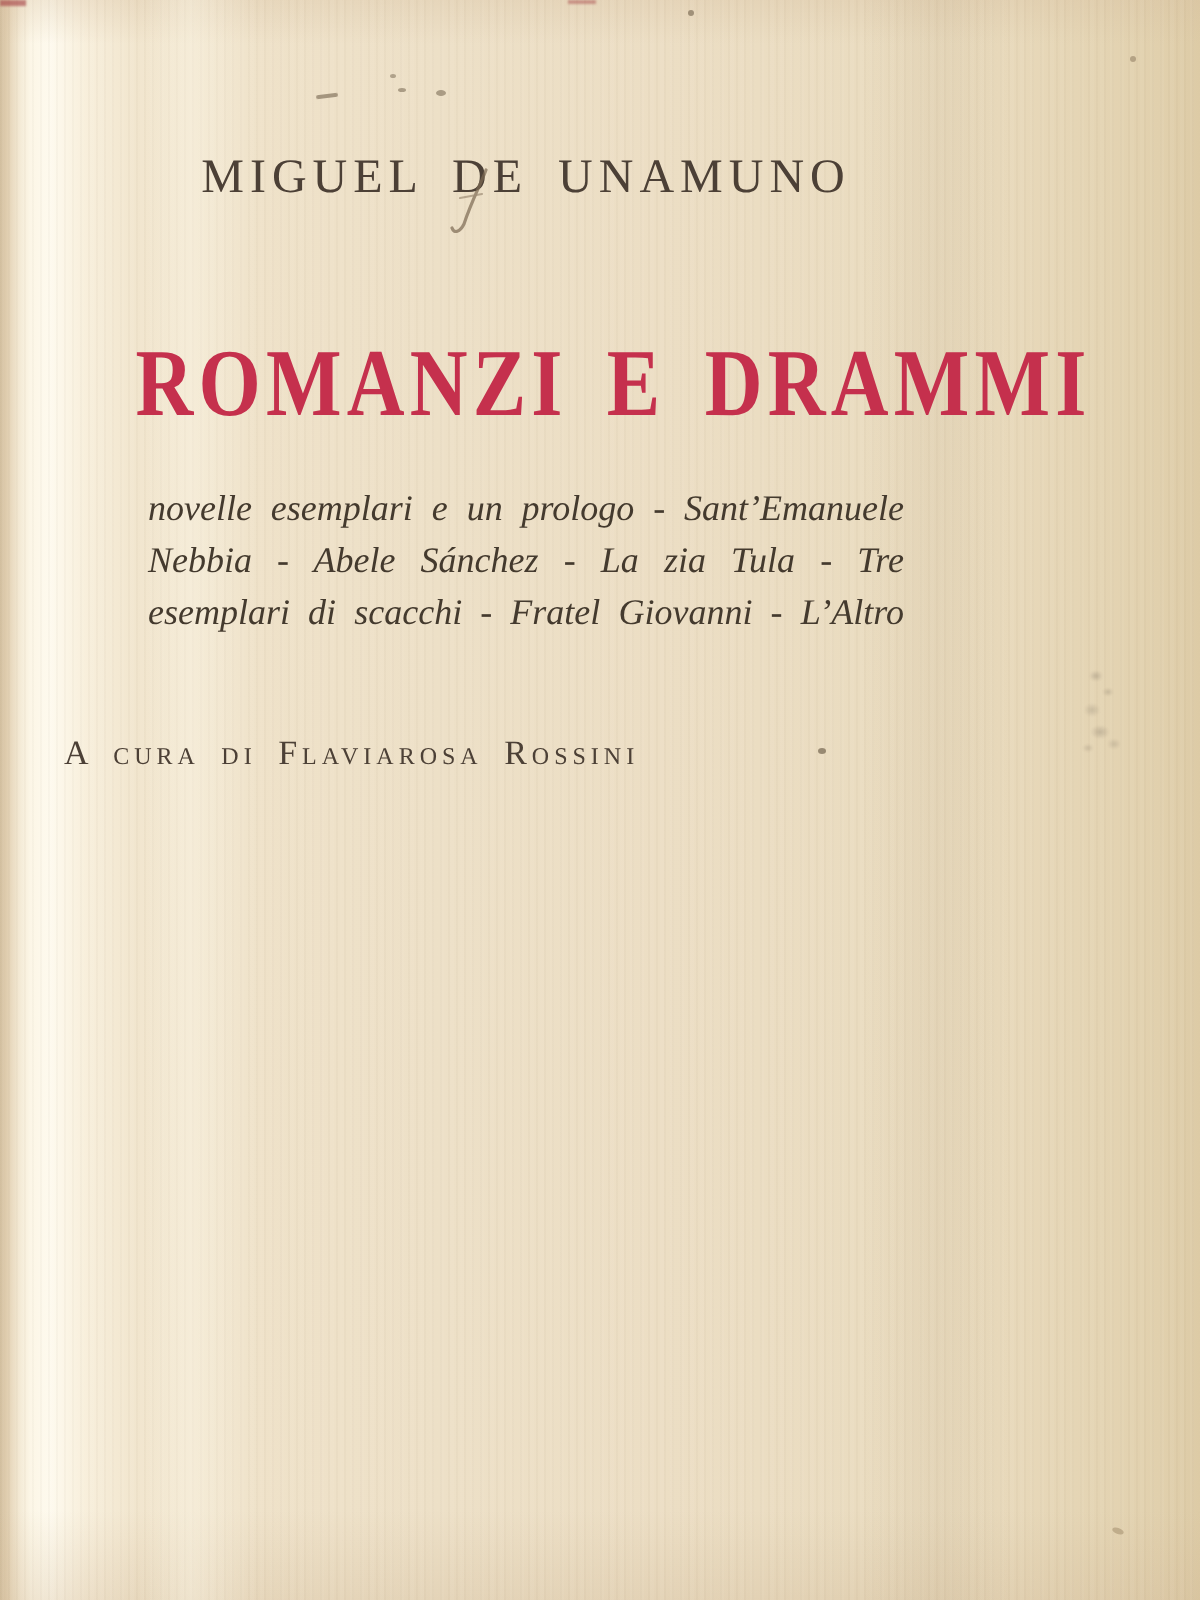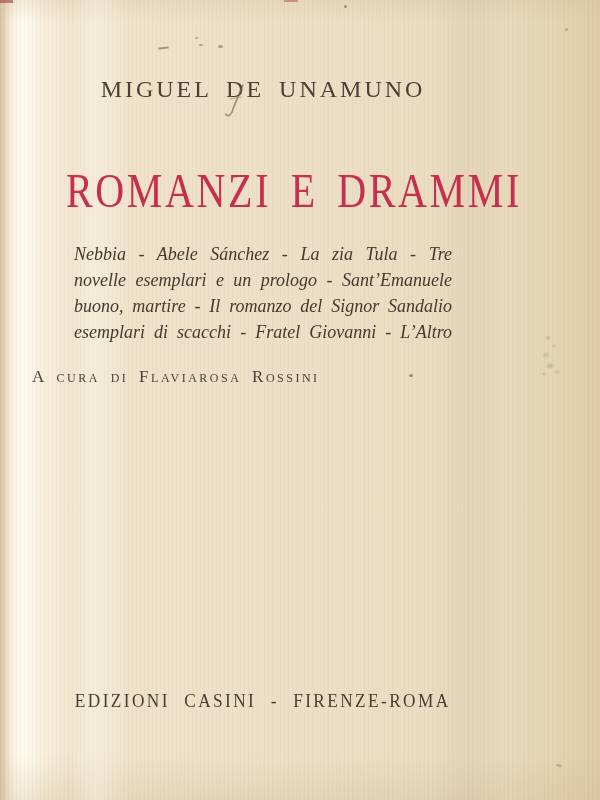--- a/index.html
+++ b/index.html
@@ -38,21 +38,21 @@
 
   .page-content{position:absolute;left:32px;top:0;width:462px;height:800px;}
 
   .author-line{
     position:absolute;left:0;top:76px;width:100%;
     text-align:center;line-height:26px;font-size:24px;
     letter-spacing:3px;word-spacing:6px;color:#4c4036;white-space:nowrap;
   }
   .book-title{
     position:absolute;left:0;top:166px;width:100%;
-    text-align:center;line-height:52px;font-size:46px;font-weight:normal;
+    text-align:center;line-height:52px;font-size:46px;font-weight:bold;
     letter-spacing:3px;word-spacing:8px;color:#c5304d;white-space:nowrap;
   }
   .book-title .squeeze{display:inline-block;transform:scale(0.87,1.04);transform-origin:50% 55%;}
   .works-block{
     position:absolute;left:42px;top:241px;width:378px;
     font-style:italic;font-size:18px;line-height:26px;color:#443a2e;
   }
   .works-line{display:block;text-align:justify;text-align-last:justify;white-space:nowrap;}
   .curator-line{
     position:absolute;left:0;top:365px;width:100%;
@@ -101,31 +101,27 @@
 
   <div class="page-content">
 
     <div class="author-line">MIGUEL DE UNAMUNO</div>
 
     <div class="book-title" style="color: rgb(197, 48, 77);">
       <span class="squeeze">ROMANZI E DRAMMI</span>
     </div>
 
     <div class="works-block">
+      <span class="works-line">novelle esemplari e un prologo - Sant’Emanuele</span>
       <span class="works-line">Nebbia - Abele Sánchez - La zia Tula - Tre</span>
-      <span class="works-line">novelle esemplari e un prologo - Sant’Emanuele</span>
-      <span class="works-line">buono, martire - Il romanzo del Signor Sandalio</span>
       <span class="works-line">esemplari di scacchi - Fratel Giovanni - L’Altro</span>
     </div>
 
     <div class="curator-line">A cura di Flaviarosa Rossini</div>
 
-    <div class="publisher-line">
-      <span class="squeeze">EDIZIONI CASINI - FIRENZE-ROMA</span>
-    </div>
 
   </div>
 
   <div class="blemish pencil-dash"></div>
   <div class="blemish pencil-dot-a"></div>
   <div class="blemish pencil-dot-b"></div>
   <div class="blemish pencil-dot-c"></div>
   <div class="blemish speck-top"></div>
   <div class="blemish speck-tr"></div>
   <div class="blemish speck-curator"></div>

